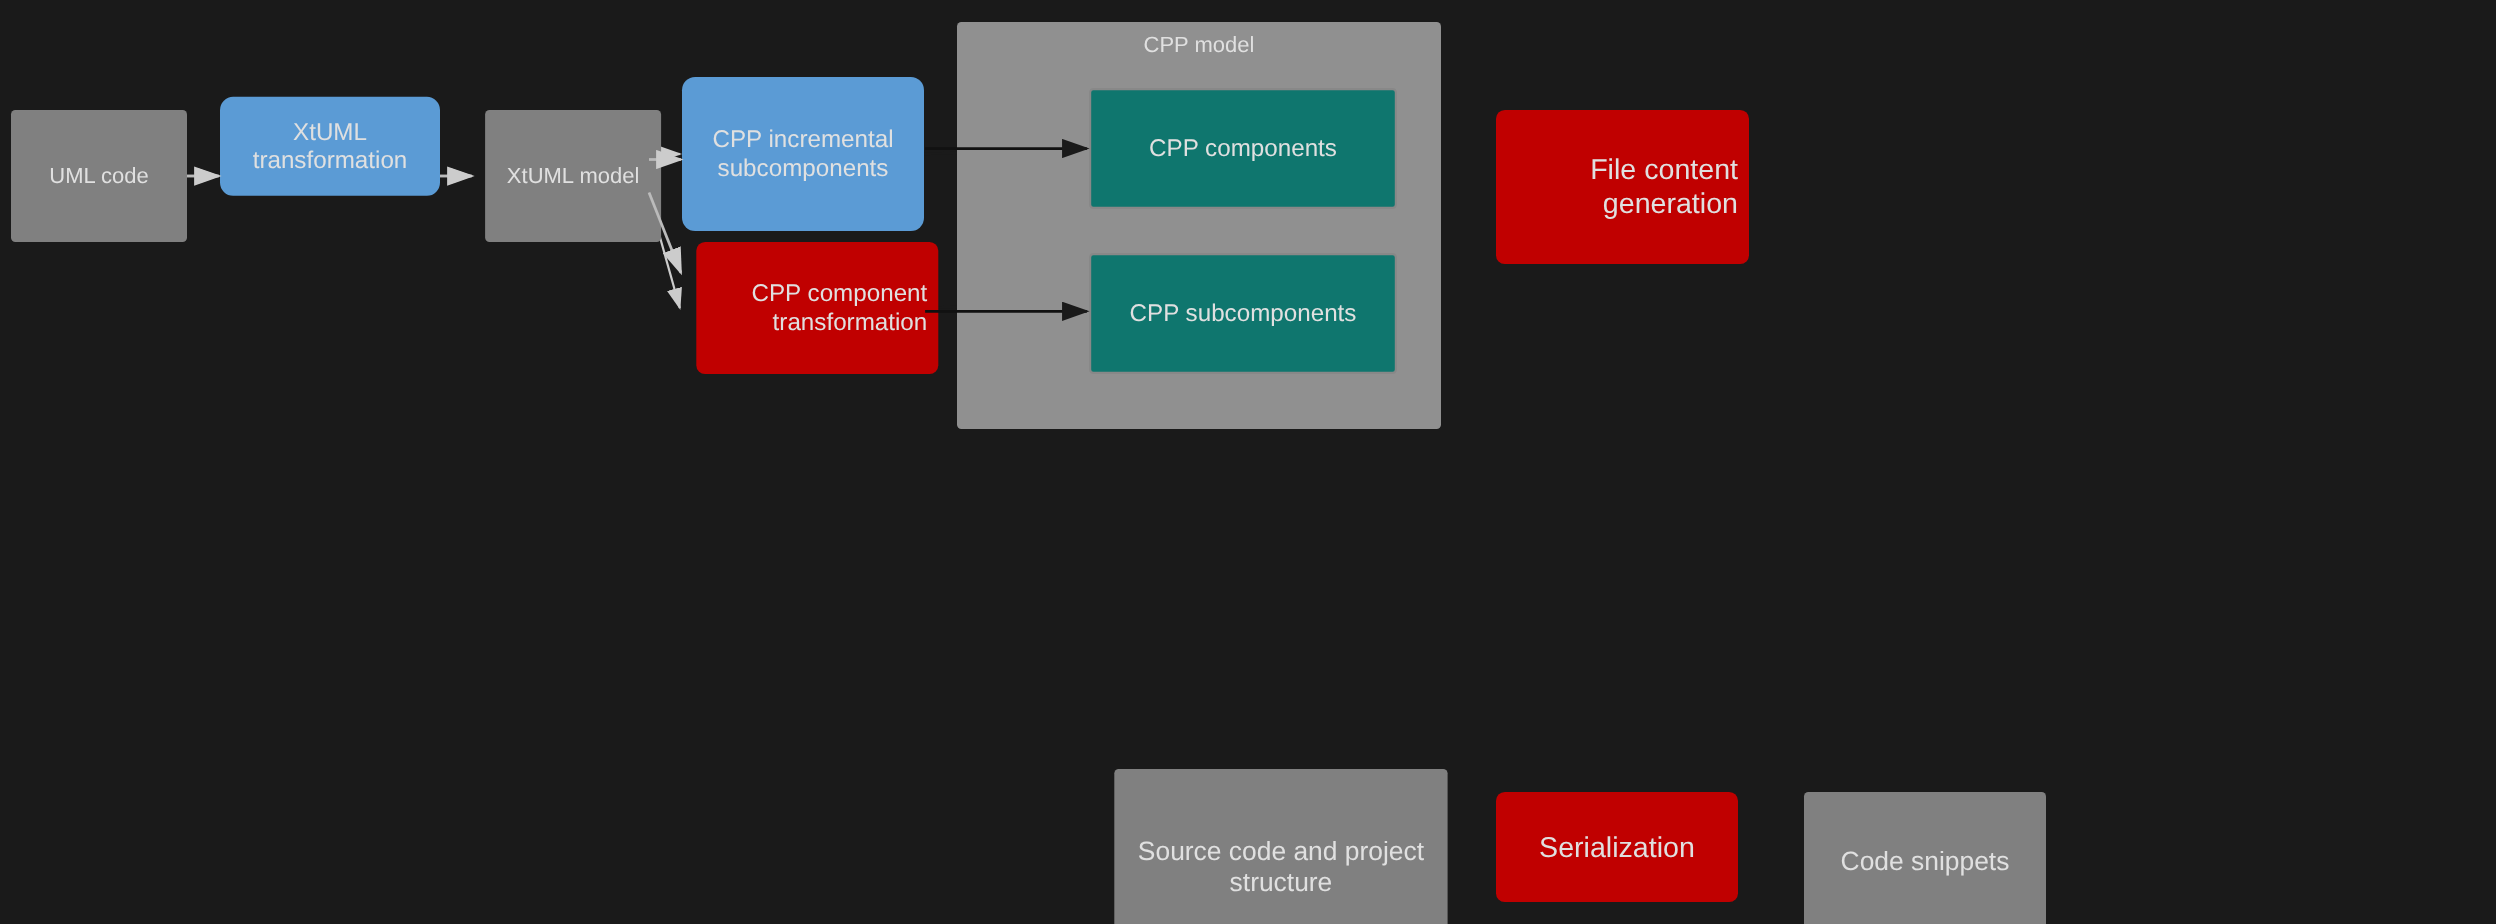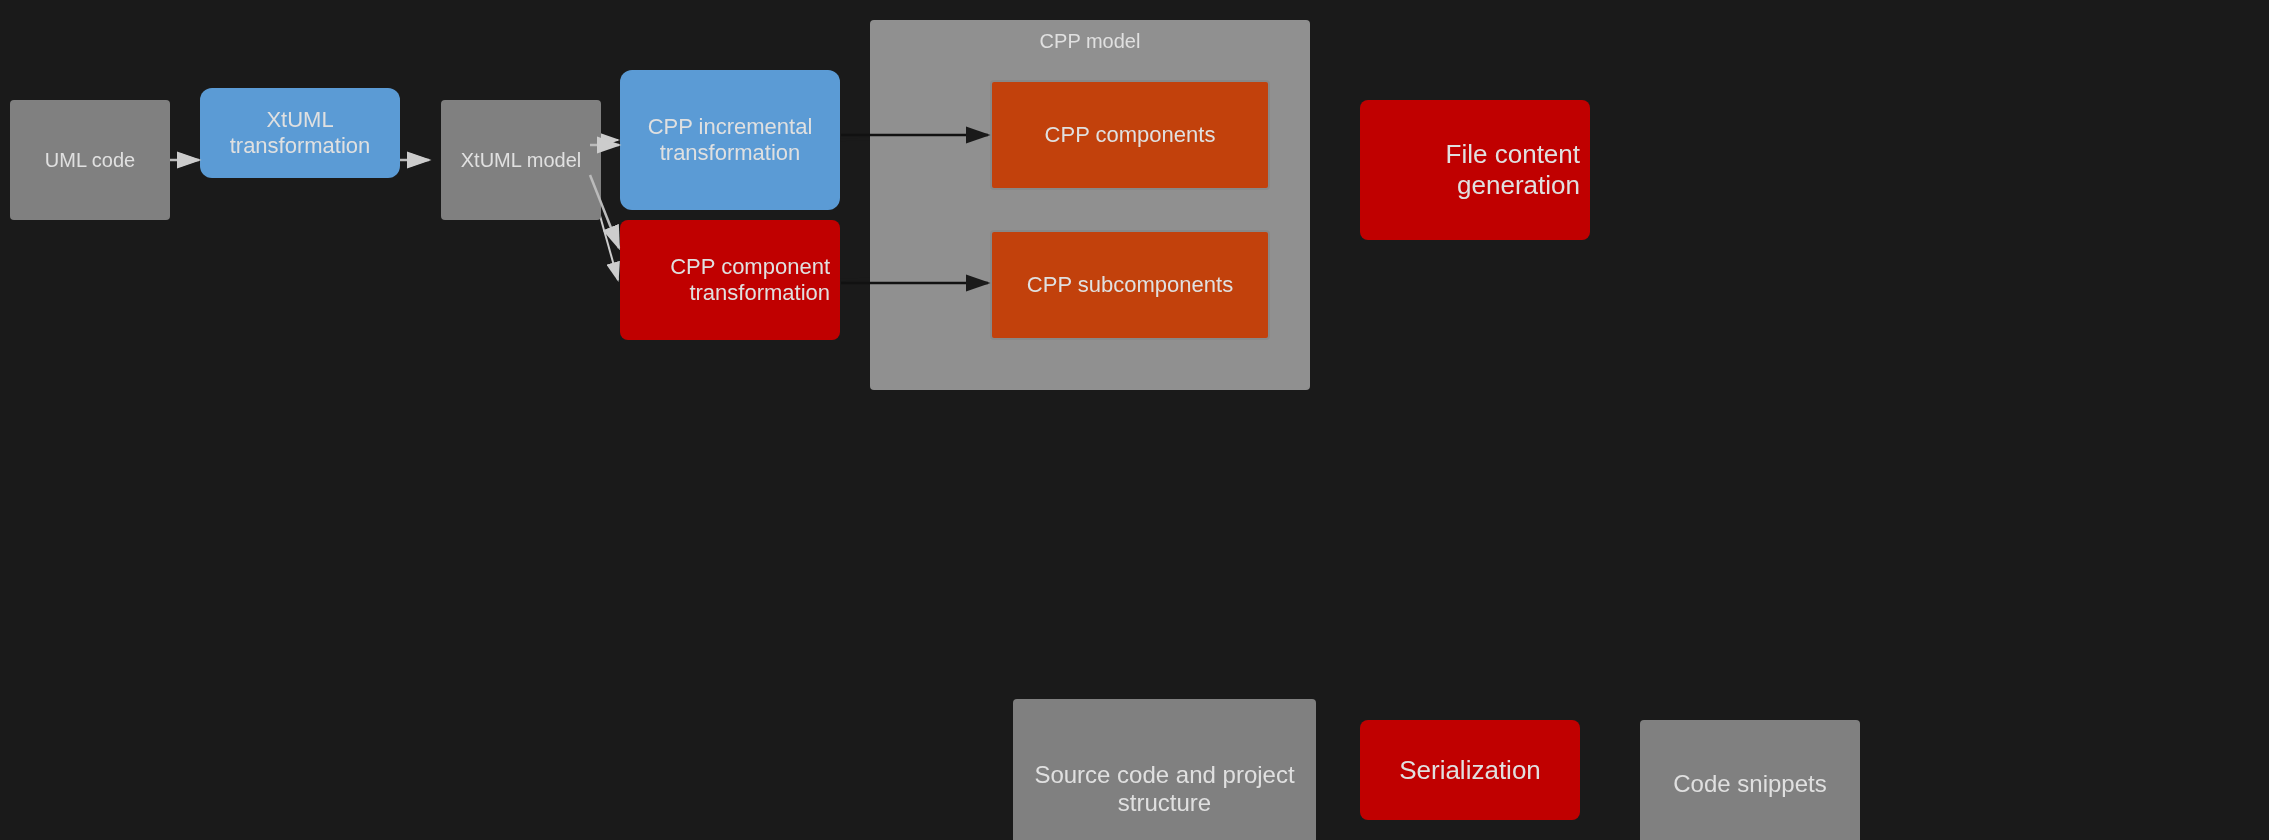--- a/index.html
+++ b/index.html
@@ -40,21 +40,21 @@
       border-radius: 12px;
     }
 
     .box-red {
       background: #c00000;
       border-radius: 8px;
       text-align: right;
     }
 
     .box-dark-gray {
-      background: #c2410c;
+      background: #0f766e;
       border: 2px solid #888;
     }
 
     .box-light-gray-container {
       background: #909090;
       border-radius: 4px;
     }
 
     svg.arrows-layer {
       position: absolute;
@@ -100,24 +100,24 @@
 
   <div class="box box-blue" style="left:200px; top:88px; width:200px; height:90px; font-size:22px;">
     <span>XtUML transformation</span>
   </div>
 
   <div class="box box-gray" style="left:430px; top:100px; width:160px; height:120px; font-size:20px;margin-left:11px;">
     <span>XtUML model</span>
   </div>
 
   <div class="box box-blue" style="left:620px; top:70px; width:220px; height:140px; font-size:22px;">
-    <span>CPP incremental transformation</span>
+    <span>CPP incremental subcomponents</span>
   </div>
 
-  <div class="box box-red" style="left:620px; top:220px; width:220px; height:120px; font-size:22px;">
+  <div class="box box-red" style="left:633px; top:220px; width:220px; height:120px; font-size:22px;">
     <span>CPP component transformation</span>
   </div>
 
   <div class="box box-light-gray-container" style="left:870px; top:20px; width:440px; height:370px; align-items:flex-start; justify-content:center; padding-top:10px; font-size:20px; color:#e0e0e0;">
     <span style="position:absolute; top:10px; left:50%; transform:translateX(-50%); font-size:20px; color:#e0e0e0; white-space:nowrap;">CPP model</span>
   </div>
 
   <div class="box box-dark-gray" style="left:990px; top:80px; width:280px; height:110px; font-size:22px;">
     <span>CPP components</span>
   </div>

